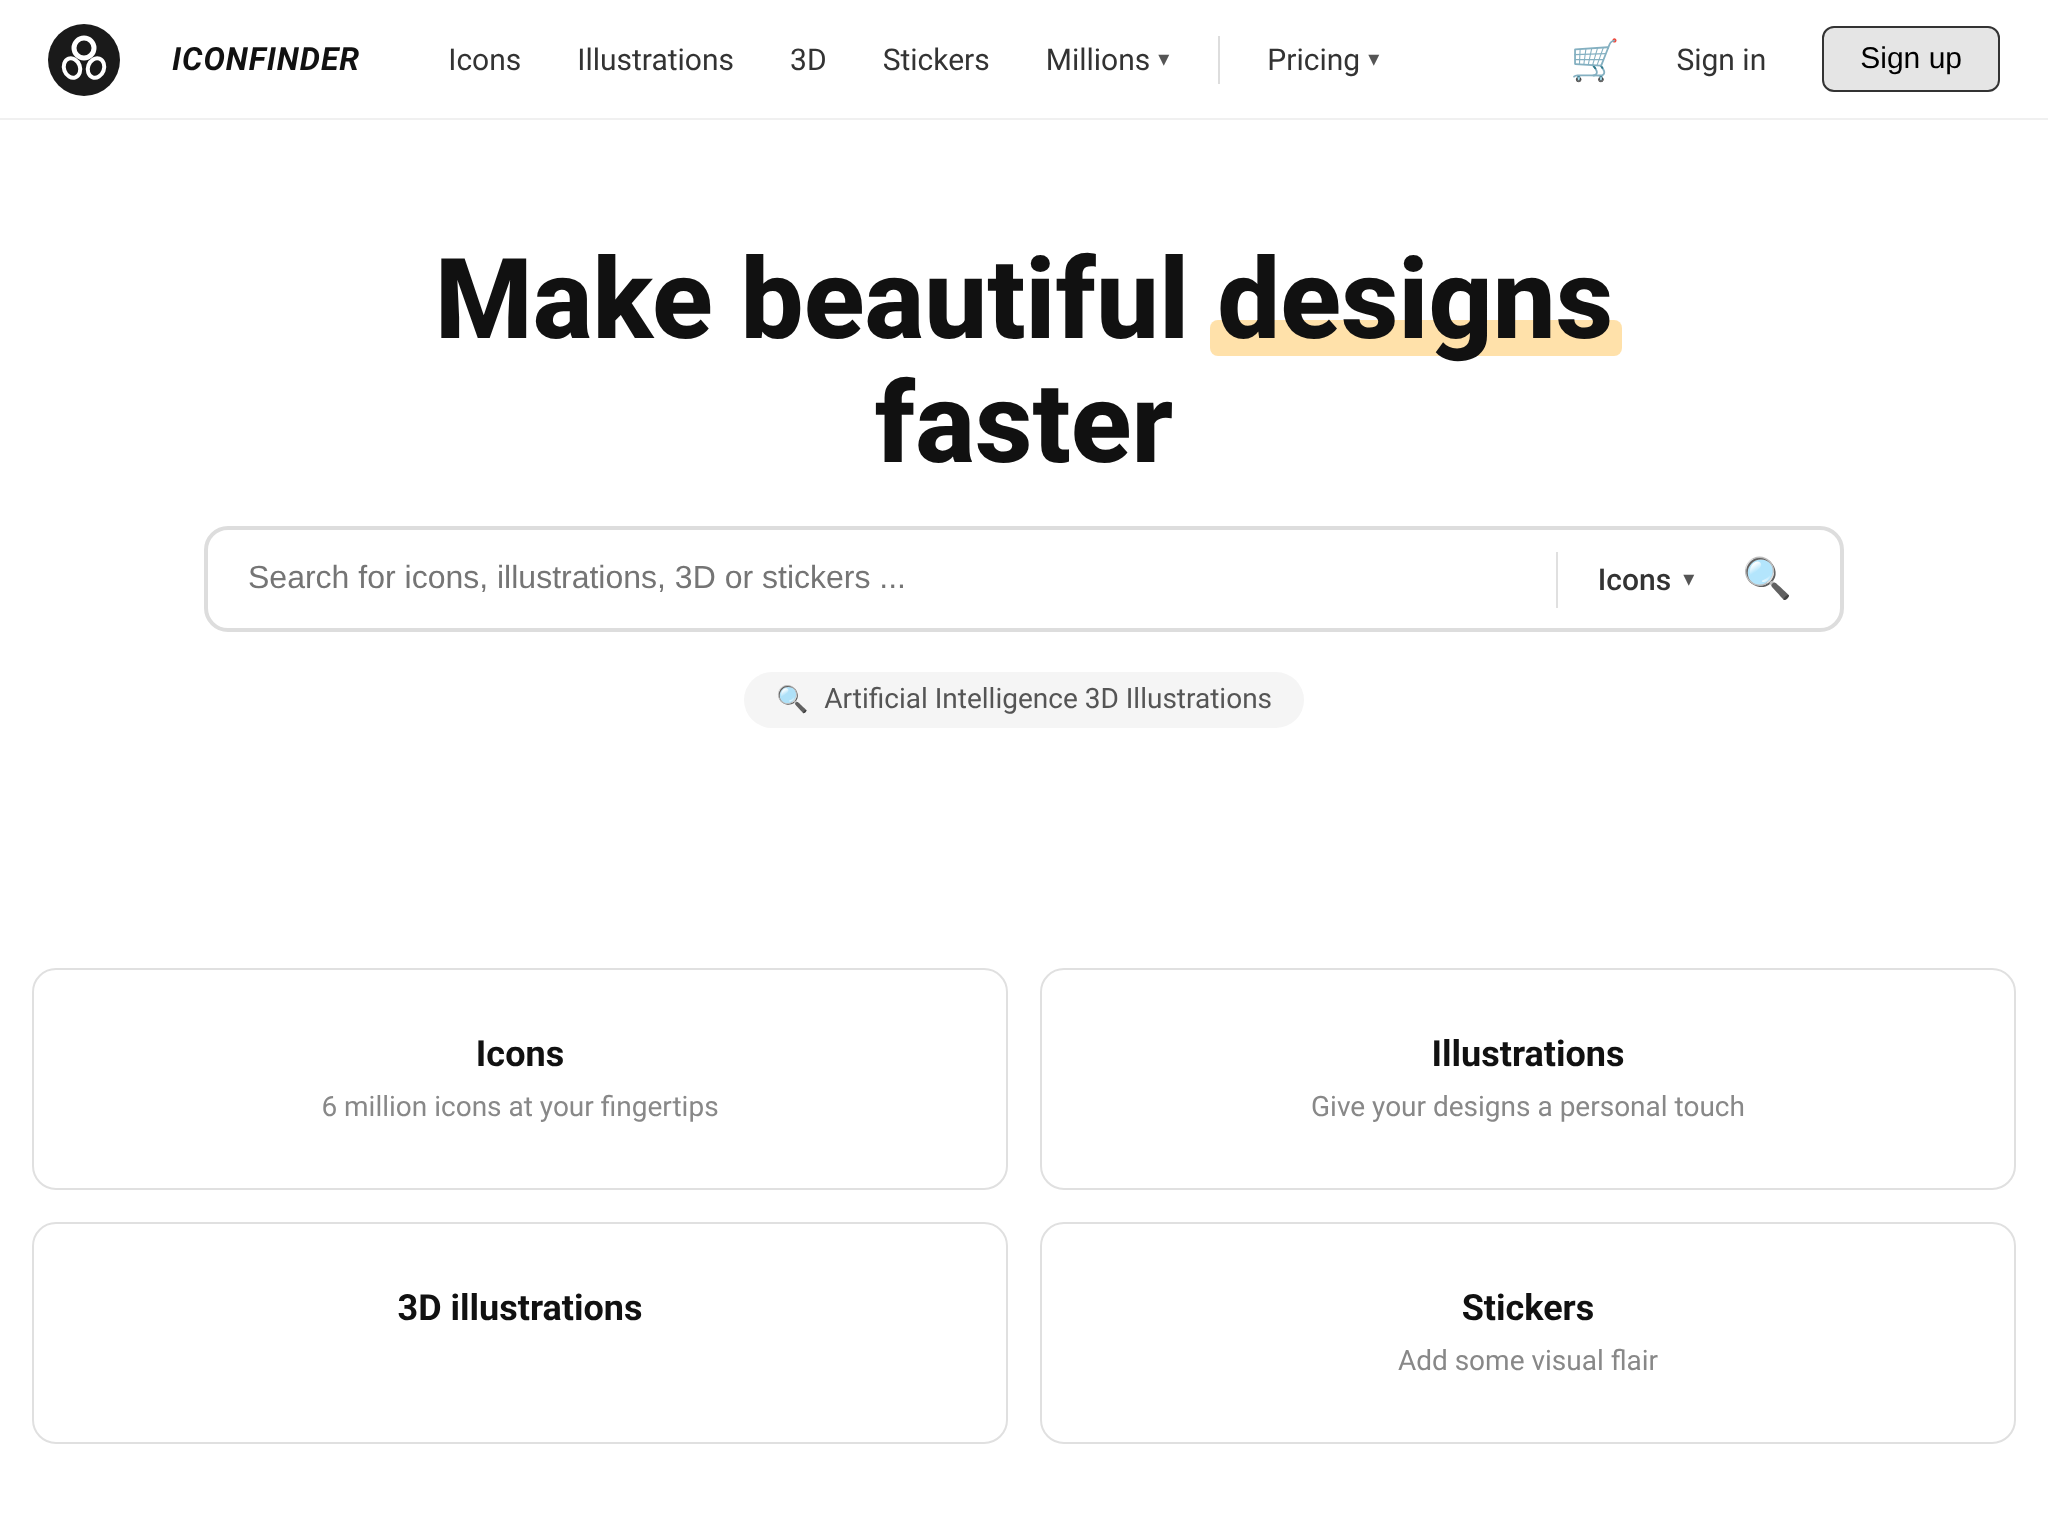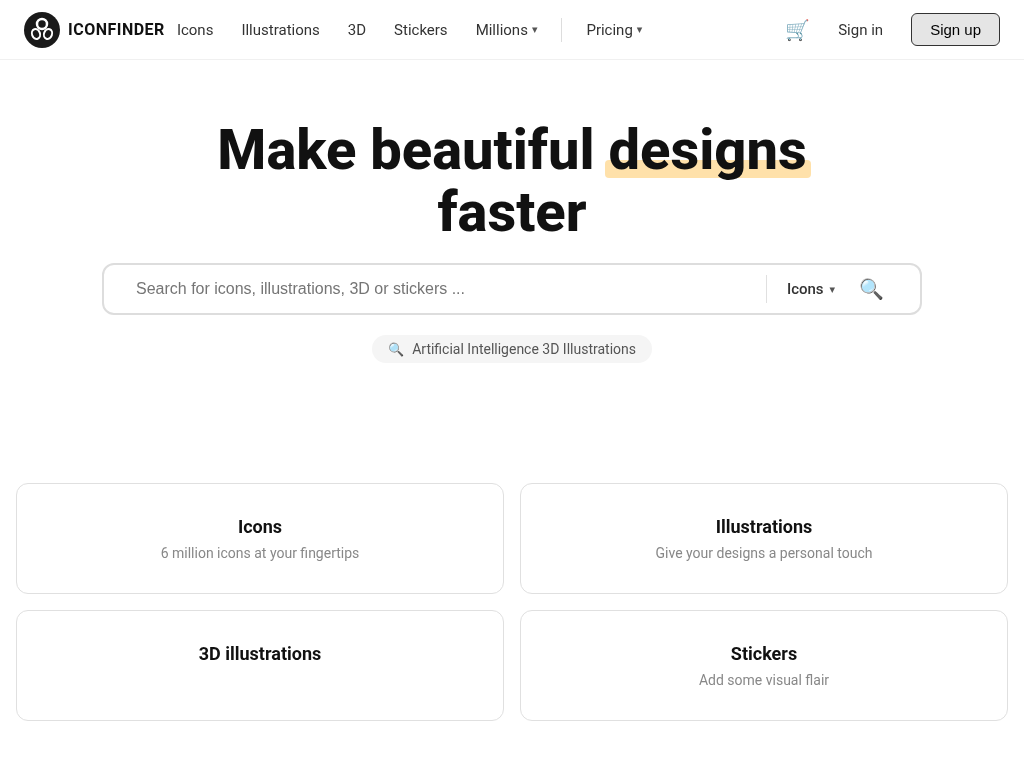--- a/index.html
+++ b/index.html
@@ -22,23 +22,25 @@
       display: flex;
       align-items: center;
       padding: 0 24px;
       height: 60px;
       border-bottom: 1px solid #f0f0f0;
     }
 
     .nav-logo {
       display: flex;
       align-items: center;
-      gap: 8px;
+      gap: 26px;
+      margin-right: 32px;
       text-decoration: none;
       color: #222;
+      font-style: italic;
     }
 
     .logo-icon {
       width: 36px;
       height: 36px;
     }
 
     .logo-text {
       font-weight: 700;
       font-size: 16px;
@@ -152,21 +154,21 @@
 
     
     .search-bar {
       display: flex;
       align-items: center;
       width: 820px;
       max-width: 100%;
       border: 2px solid #ddd;
       border-radius: 12px;
       background: #fff;
-      padding: 8px 28px;
+      padding: 8px 16px;
       gap: 8px;
       margin-bottom: 20px;
     }
 
     .search-input {
       flex: 1;
       border: none;
       outline: none;
       font-size: 16px;
       color: #999;

